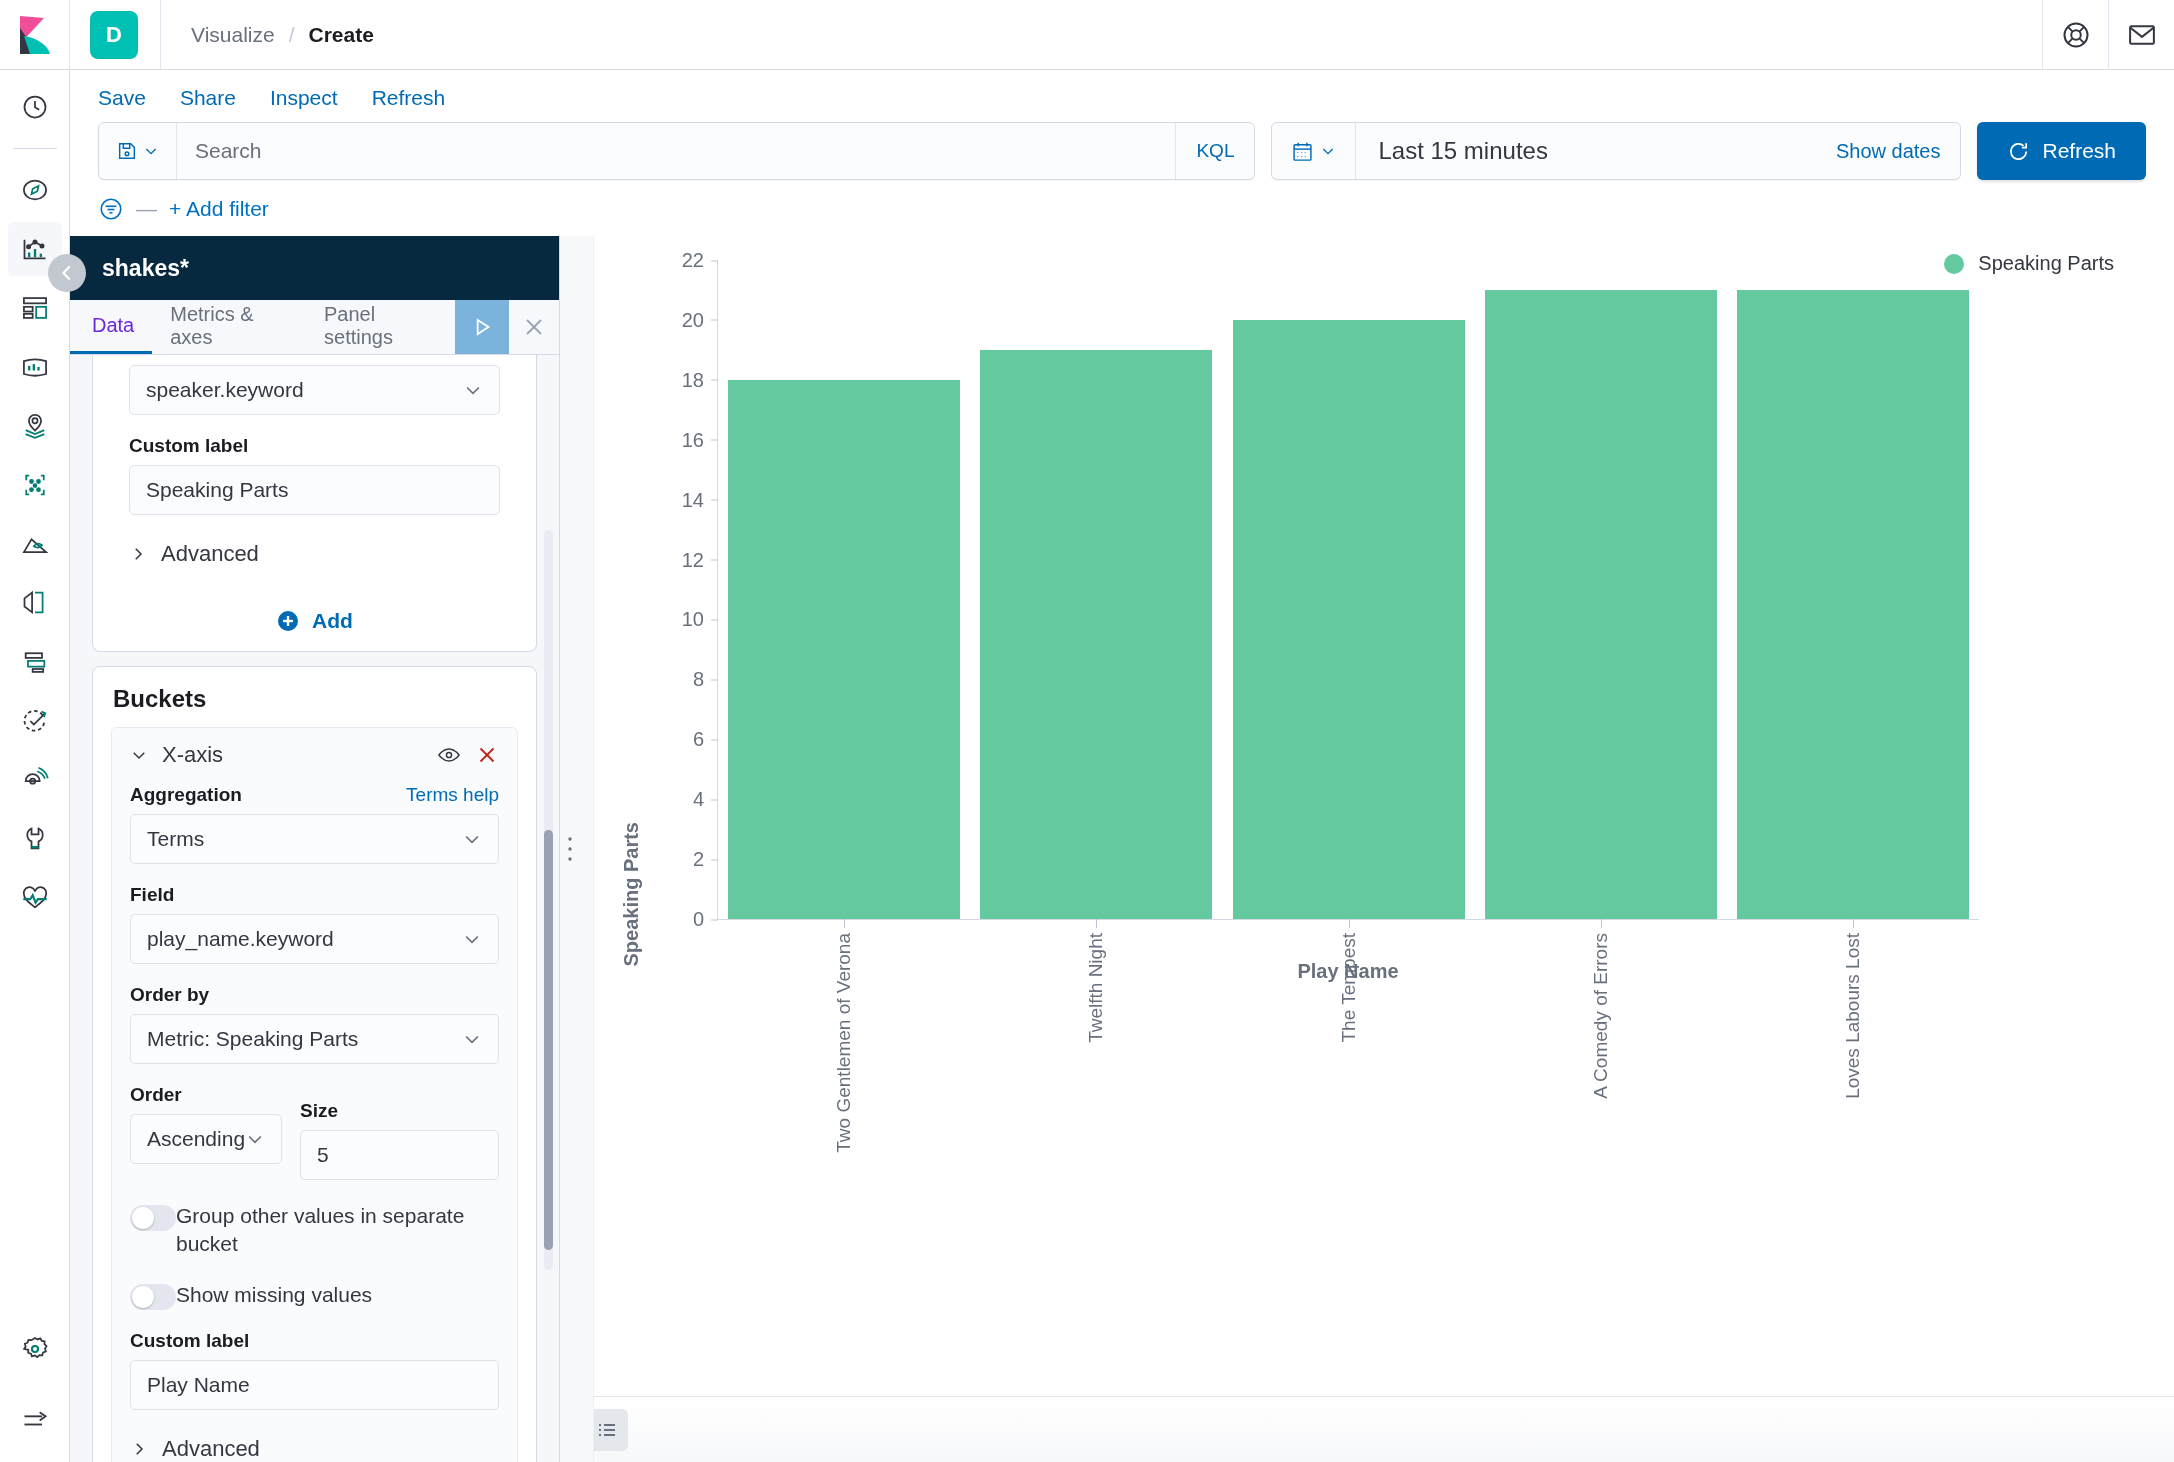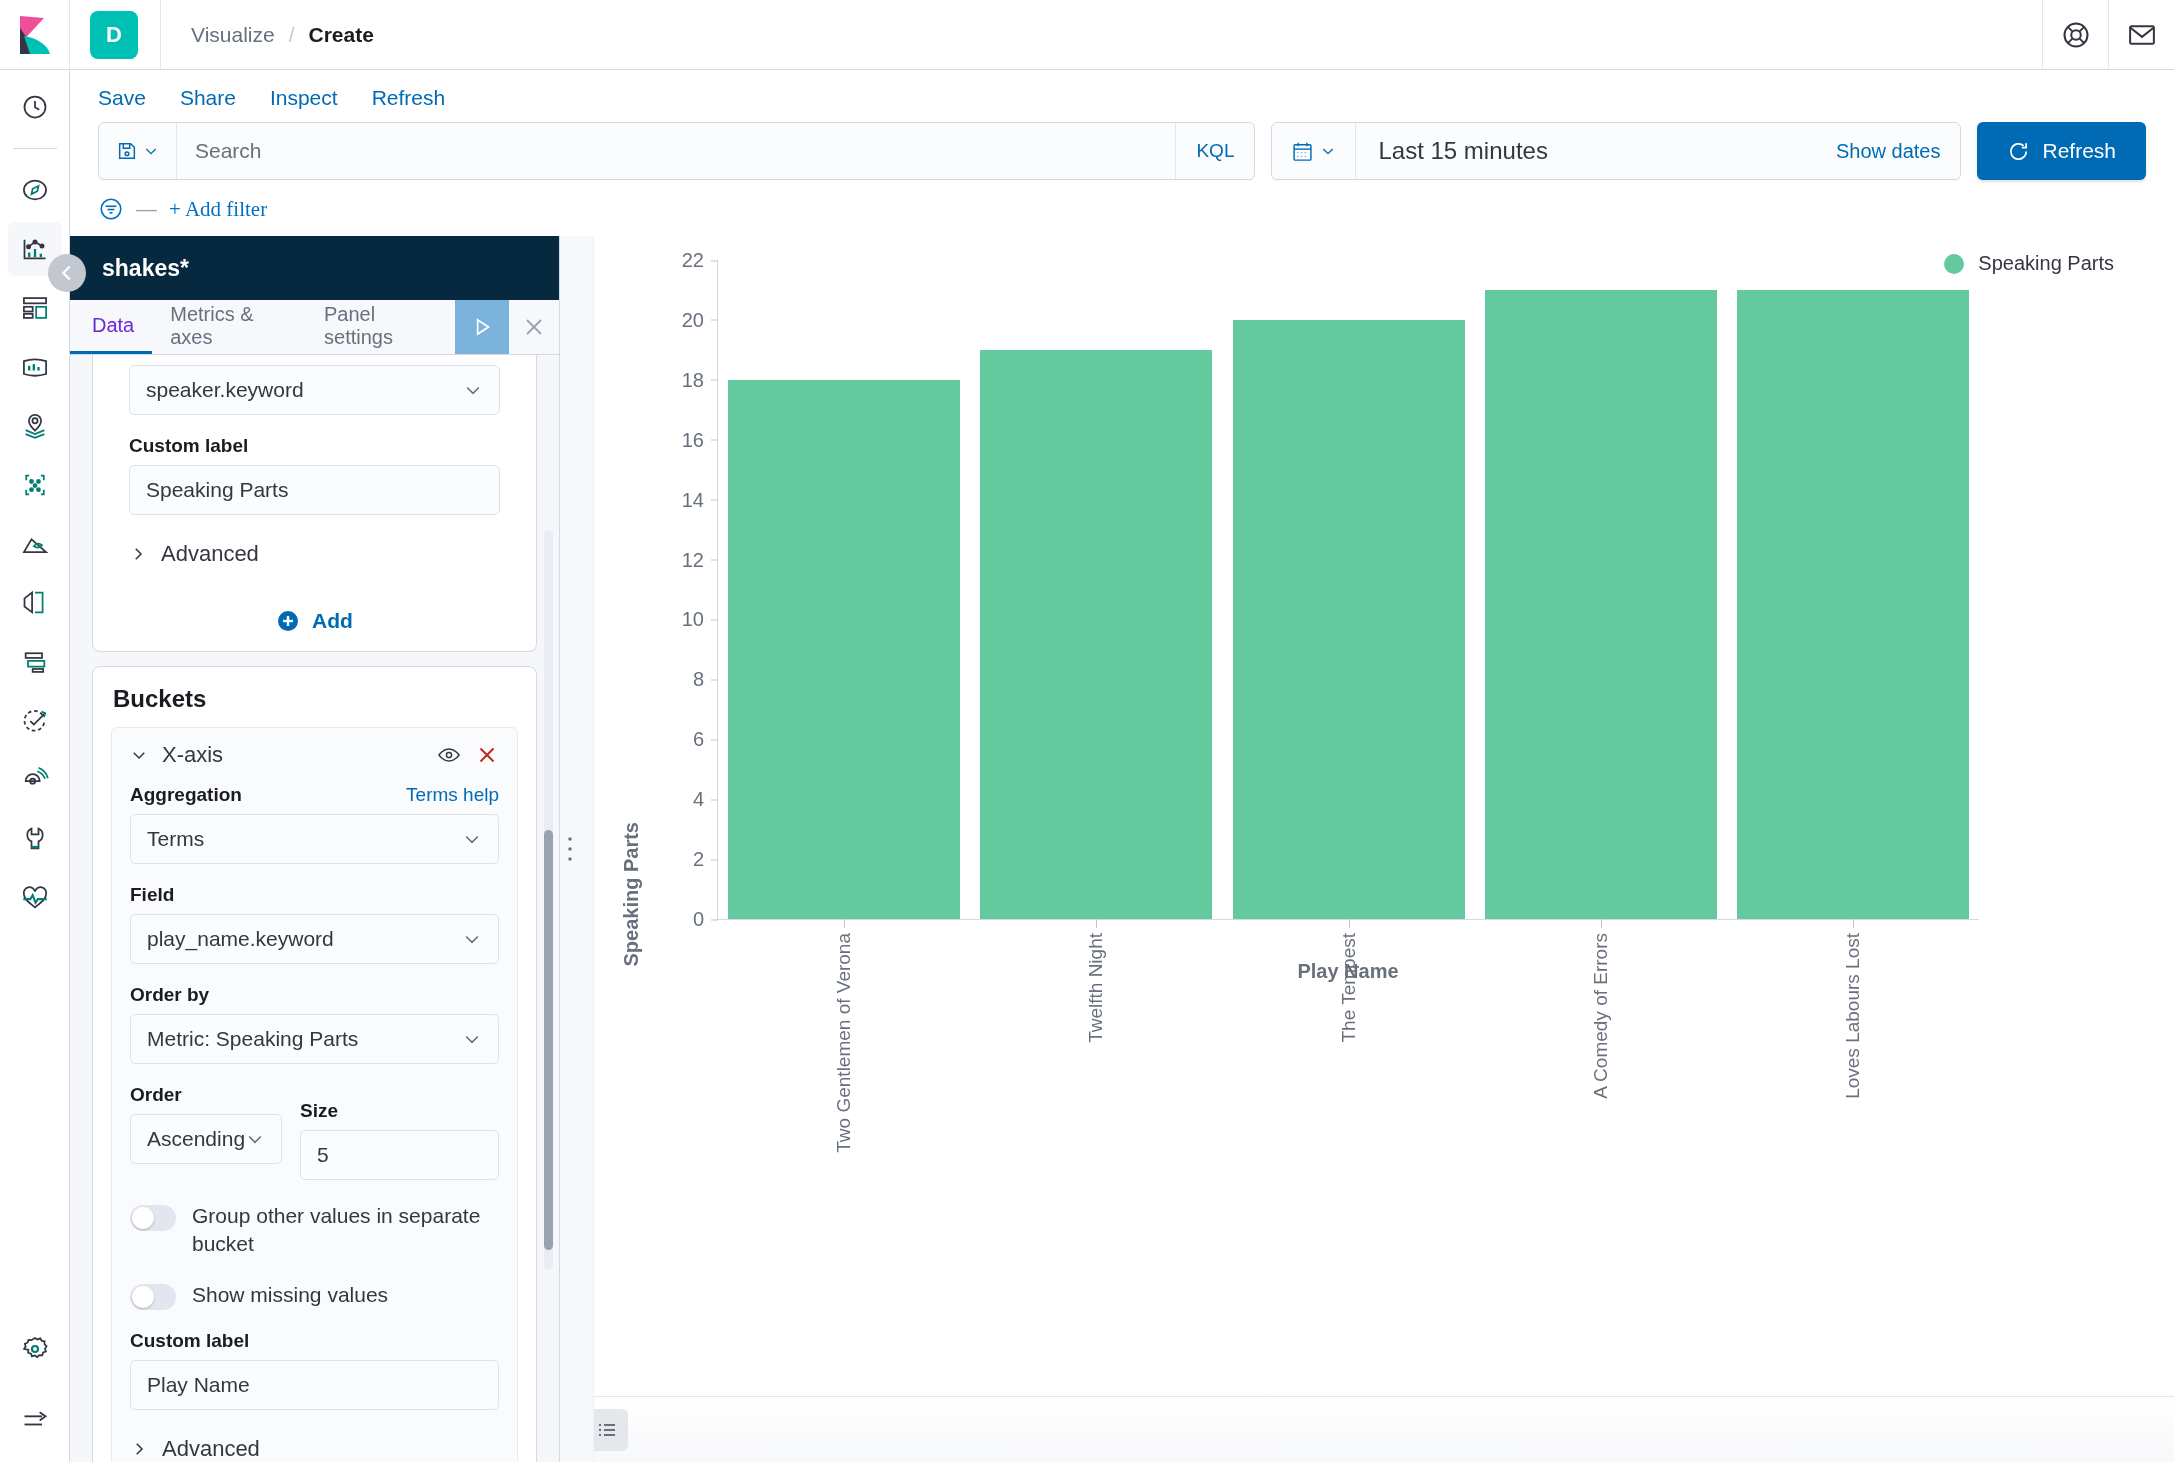--- a/index.html
+++ b/index.html
@@ -132,21 +132,21 @@
     box-shadow: 0 2px 3px rgba(0,0,0,0.12);
   }
 
   
   .filter-row {
     display: flex; align-items: center; gap: 12px;
     padding: 16px 28px 14px 28px;
     font-size: 21px;
   }
   .filter-dash { color: #98A2B3; }
-  .add-filter { color: #0071C2; cursor: pointer; font-family: Liberation Serif, serif; }
+  .add-filter { color: #0071C2; cursor: pointer; }
 
   
   .editor-vis { flex: 1; display: flex; min-height: 0; }
 
   
   .editor {
     width: 490px; min-width: 490px;
     display: flex; flex-direction: column;
     background: #F5F7FA;
     border-right: 1px solid #D3DAE6;
@@ -215,21 +215,21 @@
     display: flex; align-items: center; gap: 14px;
     font-size: 22px; color: #343741; margin-bottom: 16px;
   }
   .bucket-head .spacer { flex: 1; }
   .icon-btn { cursor: pointer; display:flex; align-items:center; }
   .lbl-row { display: flex; align-items: center; justify-content: space-between; margin-bottom: 8px; }
   .help-link { color: #006BB4; font-size: 19px; cursor: pointer; }
   .two-col { display: flex; gap: 18px; }
   .col-order { width: 152px; }
   .col-size { flex: 1; margin-top: 16px; }
-  .toggle-row { display: flex; align-items: flex-start; gap: 16px; margin-top: 22px; }
+  .toggle-row { display: flex; align-items: flex-start; margin-top: 22px; }
   .toggle {
     width: 46px; height: 26px; border-radius: 13px; background: #E3E6EE;
     position: relative; flex-shrink: 0; margin-top: 3px; cursor: pointer;
   }
   .toggle::after {
     content: ''; position: absolute; left: 2px; top: 2px;
     width: 22px; height: 22px; border-radius: 50%; background: #FFFFFF;
     box-shadow: 0 1px 2px rgba(0,0,0,0.25);
   }
   .toggle-label { font-size: 21px; color: #343741; line-height: 1.35; max-width: 300px; }

